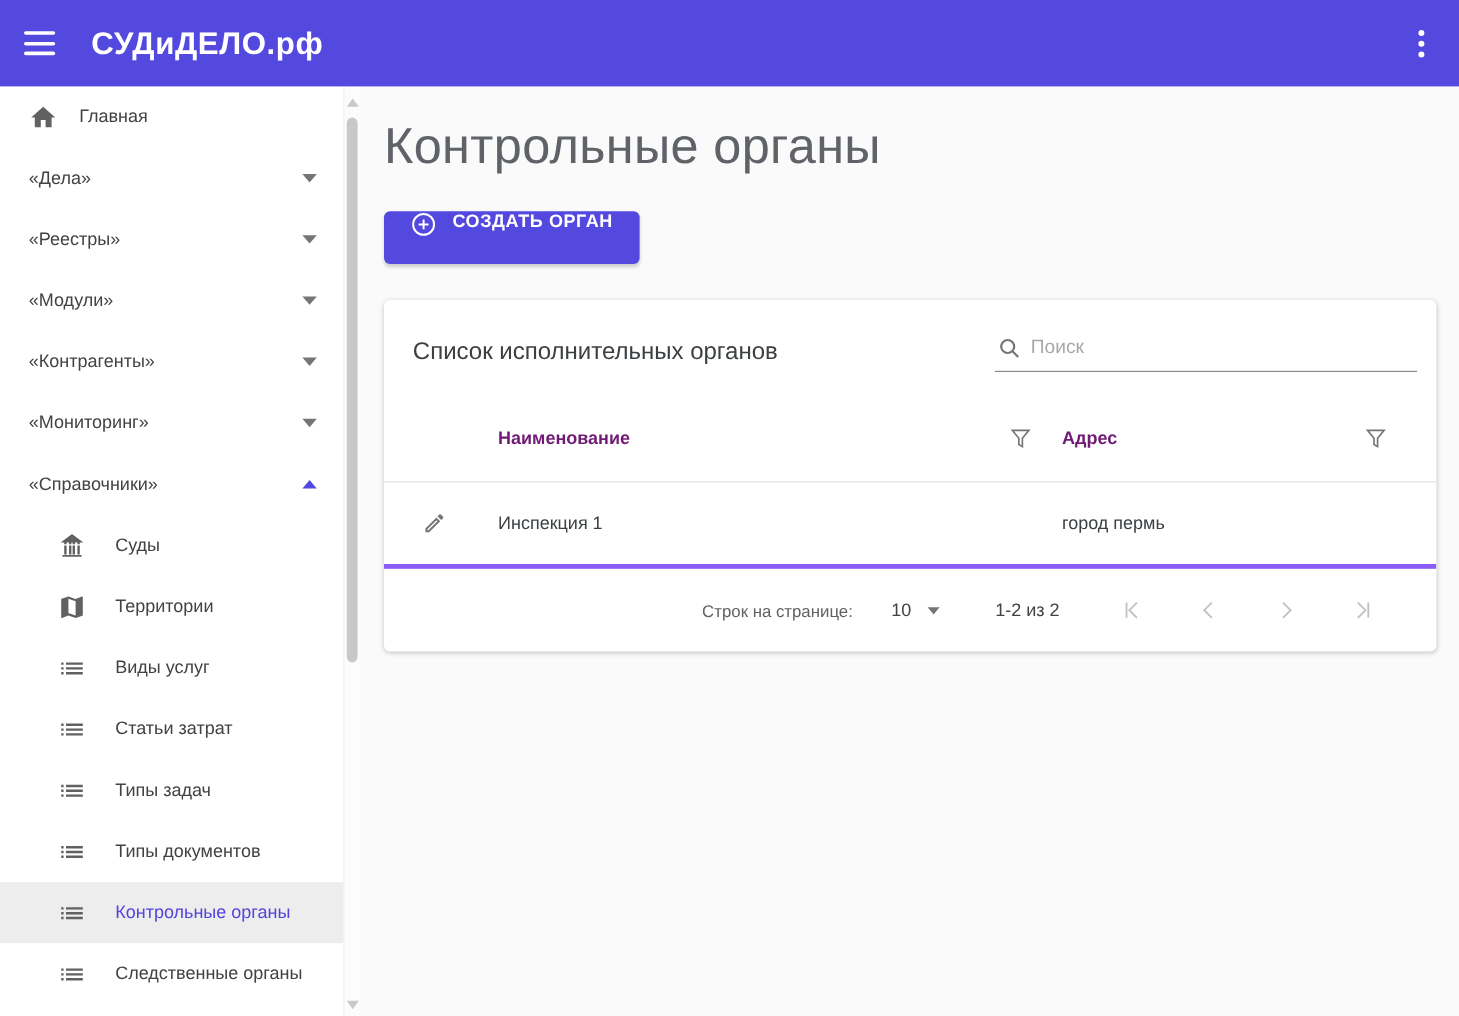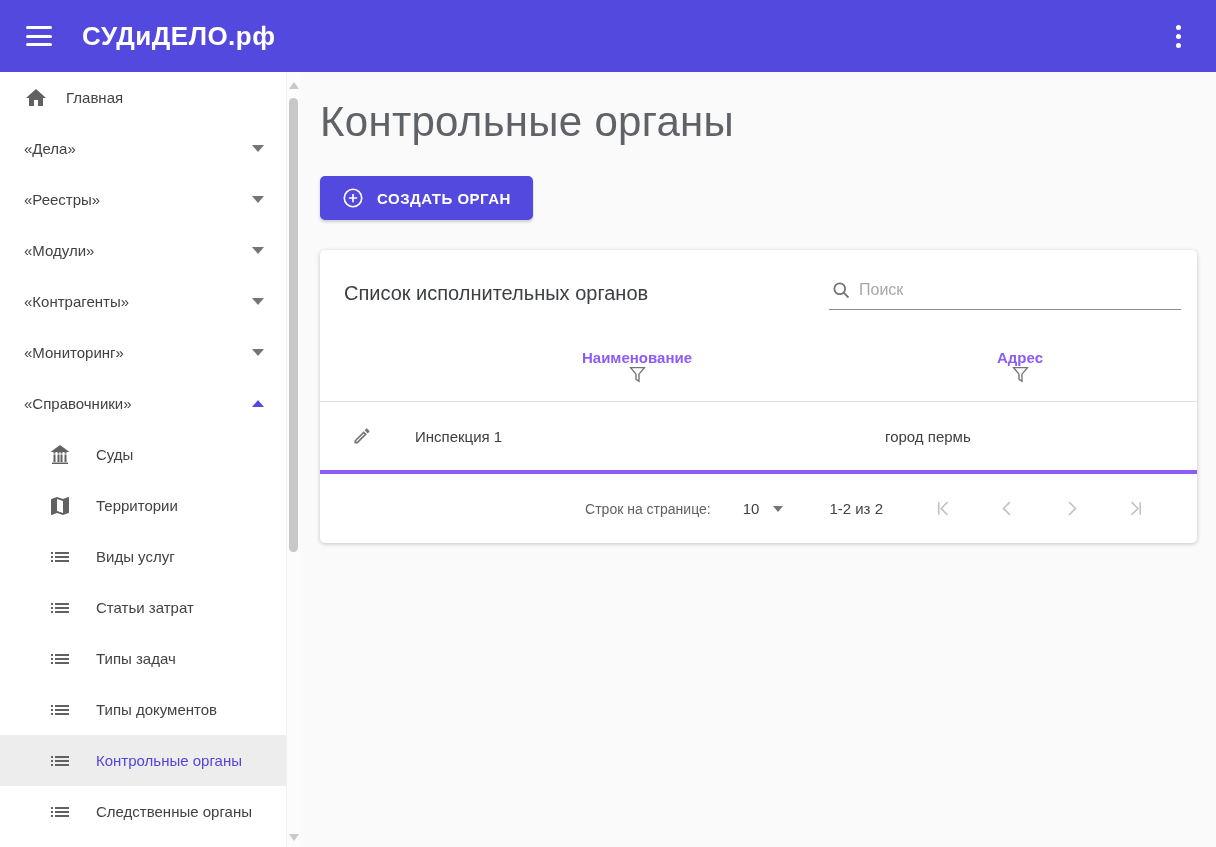--- a/index.html
+++ b/index.html
@@ -1,21 +1,21 @@
 <!DOCTYPE html>
 <html style="--accent: #5449de; --selected-text: #5444dc; --icon-gray: #616161; --muted-gray: #757575; --disabled-gray: #c2c2c2;"><head>
 <meta charset="utf-8">
 <style>
   * { margin:0; padding:0; box-sizing:border-box; }
   html,body { width:1216px; height:847px; overflow:hidden; }
   body { font-family:"Liberation Sans","DejaVu Sans",sans-serif; background:#fafafa; color:#3c4043; }
 
   
   .appbar { height:72px; background:var(--accent,#5449de); display:flex; align-items:center;
-            padding:0 26px; position:relative; z-index:5; }
+            padding:0 20px; position:relative; z-index:5; }
   .hamburger { width:26px; height:20px; display:flex; flex-direction:column; justify-content:space-between; cursor:pointer; }
   .hamburger span { display:block; height:3px; border-radius:1.5px; background:#fff; }
   .appbar-title { color:#fff; font-size:26px; font-weight:bold; letter-spacing:0.5px; margin-left:30px; }
   .appbar-spacer { flex:1; }
   .kebab { width:24px; height:28px; display:flex; flex-direction:column; align-items:center;
            justify-content:center; gap:4px; cursor:pointer; }
   .kebab i { width:5px; height:5px; border-radius:50%; background:#fff; }
 
   
   .layout { display:flex; height:775px; }
@@ -40,40 +40,40 @@
   .sb-up, .sb-down { position:absolute; left:2px; width:0; height:0;
                      border-left:5px solid transparent; border-right:5px solid transparent; }
   .sb-up { top:10px; border-bottom:7px solid #c9c9c9; }
   .sb-down { bottom:6px; border-top:7px solid #c9c9c9; }
   .sb-thumb { position:absolute; top:26px; left:2px; width:9px; height:454px;
               background:#c8c8c8; border-radius:5px; cursor:pointer; }
 
   
   .main { flex:1; padding:26px 0 0 20px; background:#fafafa; }
   .page-title { font-size:42px; font-weight:300; color:#5f6368; letter-spacing:0.3px; }
-  .create-btn { margin-top:30px; display:inline-flex; align-items:center; gap:13px; height:44px;
+  .create-btn { margin-top:30px; display:inline-flex; align-items:flex-start; gap:13px; height:44px;
                 padding:0 22px; background:var(--accent,#5449de); color:#fff; border:none;
                 border-radius:5px; font-family:inherit; font-size:15px; font-weight:bold;
                 letter-spacing:0.5px; cursor:pointer; box-shadow:0 2px 3px rgba(0,0,0,0.18); }
 
   
   .card { margin-top:30px; width:877px; background:#fff; border-radius:5px;
           box-shadow:0 1px 4px rgba(0,0,0,0.22); overflow:hidden; }
   .card-head { height:80px; display:flex; align-items:center; justify-content:space-between;
                padding:6px 16px 0 24px; }
   .card-title { font-size:20px; color:#3c4043; }
   .search { width:352px; display:flex; align-items:center; gap:8px;
             border-bottom:1px solid #8c8c8c; padding:4px 2px 9px 2px; }
   .search input { border:none; outline:none; flex:1; font-family:inherit; font-size:16px; color:#424242; background:transparent; }
   .search input::placeholder { color:#a8a8a8; }
 
   .tgrid { display:grid; grid-template-columns:95px 470px 1fr; align-items:center; }
   .thead { height:72px; border-bottom:1px solid #e0e0e0; }
   .thead .hcell { display:flex; align-items:center; justify-content:space-between;
-                  font-size:15px; font-weight:bold; color:#8b5cf6;flex-direction:column; }
+                  font-size:15px; font-weight:bold; color:#701a75; }
   .hcell.c1 { padding-right:26px; }
   .hcell.c2 { padding-right:42px; }
   .trow { height:72px; border-bottom:4px solid #8b5cf6; font-size:15px; color:#3c4043; }
   .trow .edit { display:flex; justify-content:flex-start; padding-left:32px; }
   .funnel-btn, .edit-btn, .nav-btn { background:none; border:none; padding:0; cursor:pointer; display:flex; align-items:center; }
 
   
   .pager { height:69px; display:flex; align-items:center; justify-content:flex-end;
            padding-right:30px; font-size:14px; color:#616161; }
   .pager .rpp-label { margin-right:32px; }

